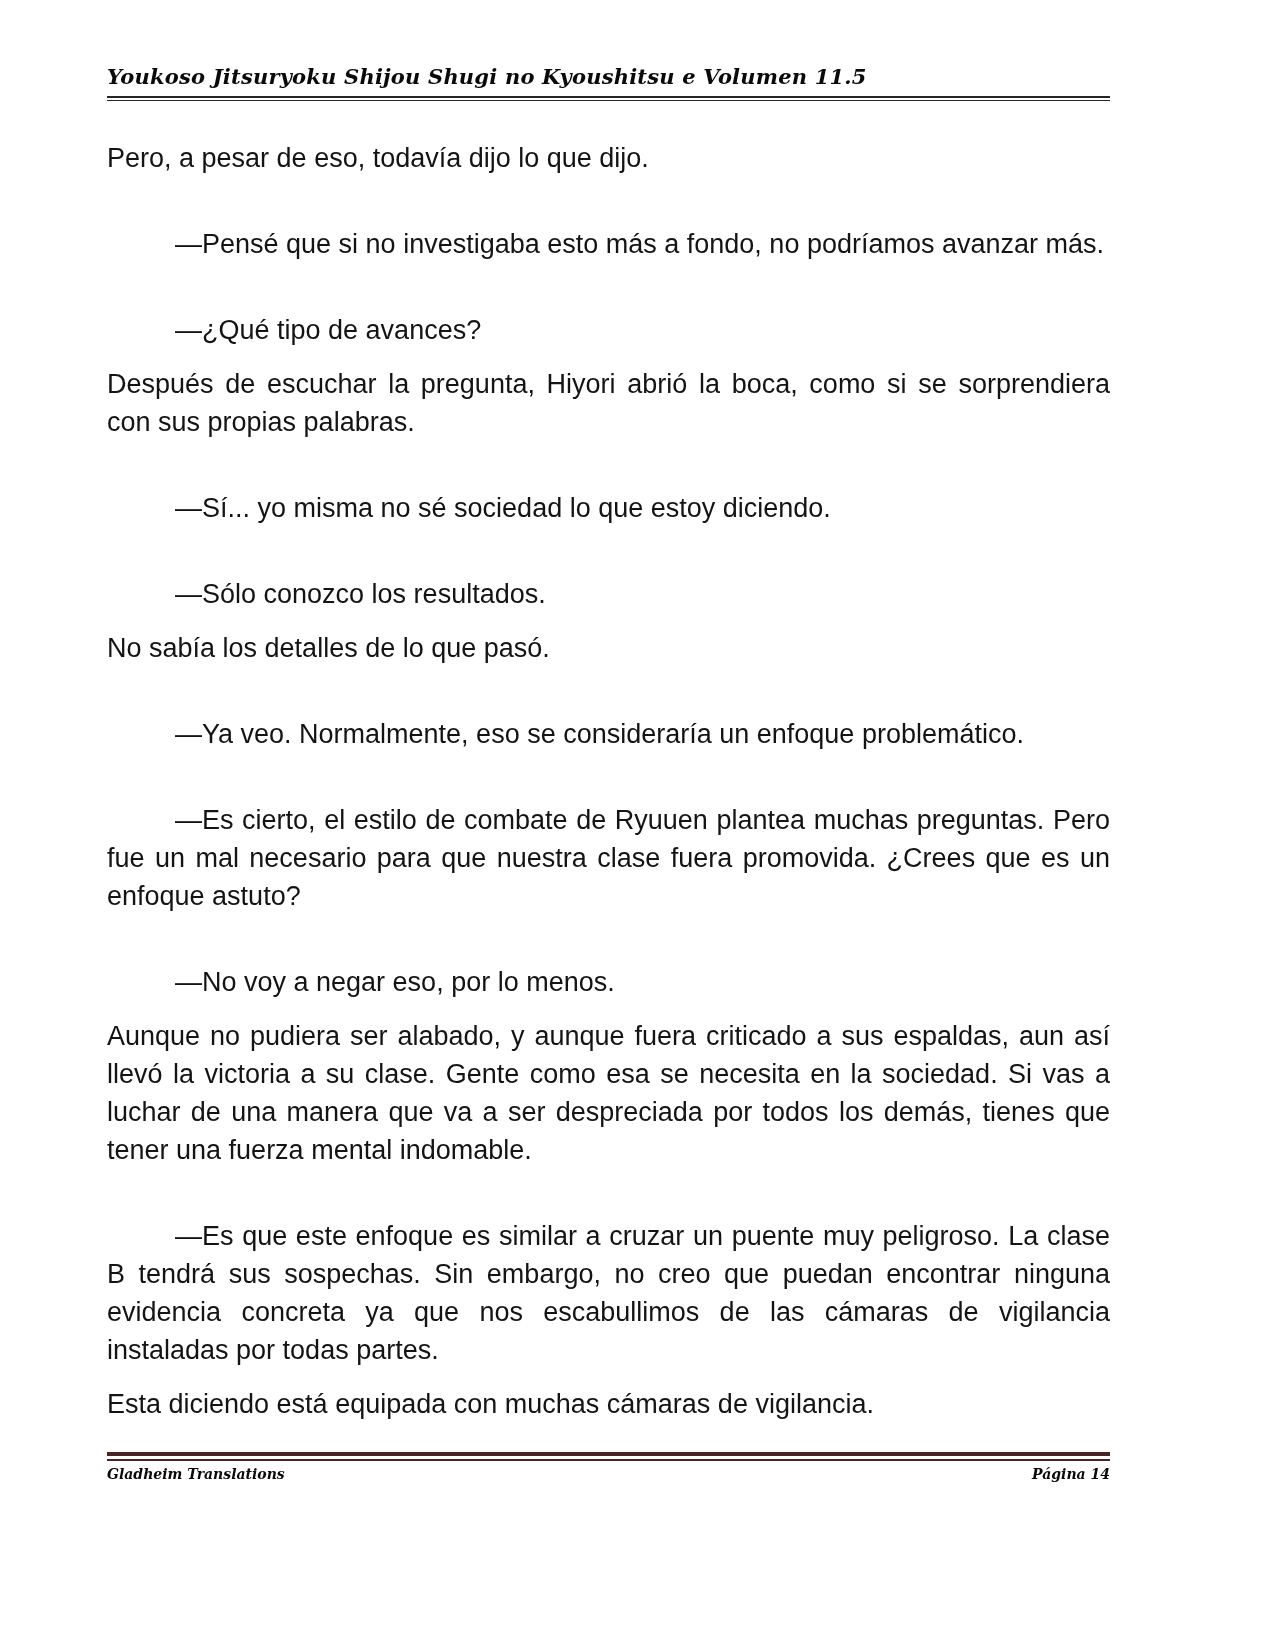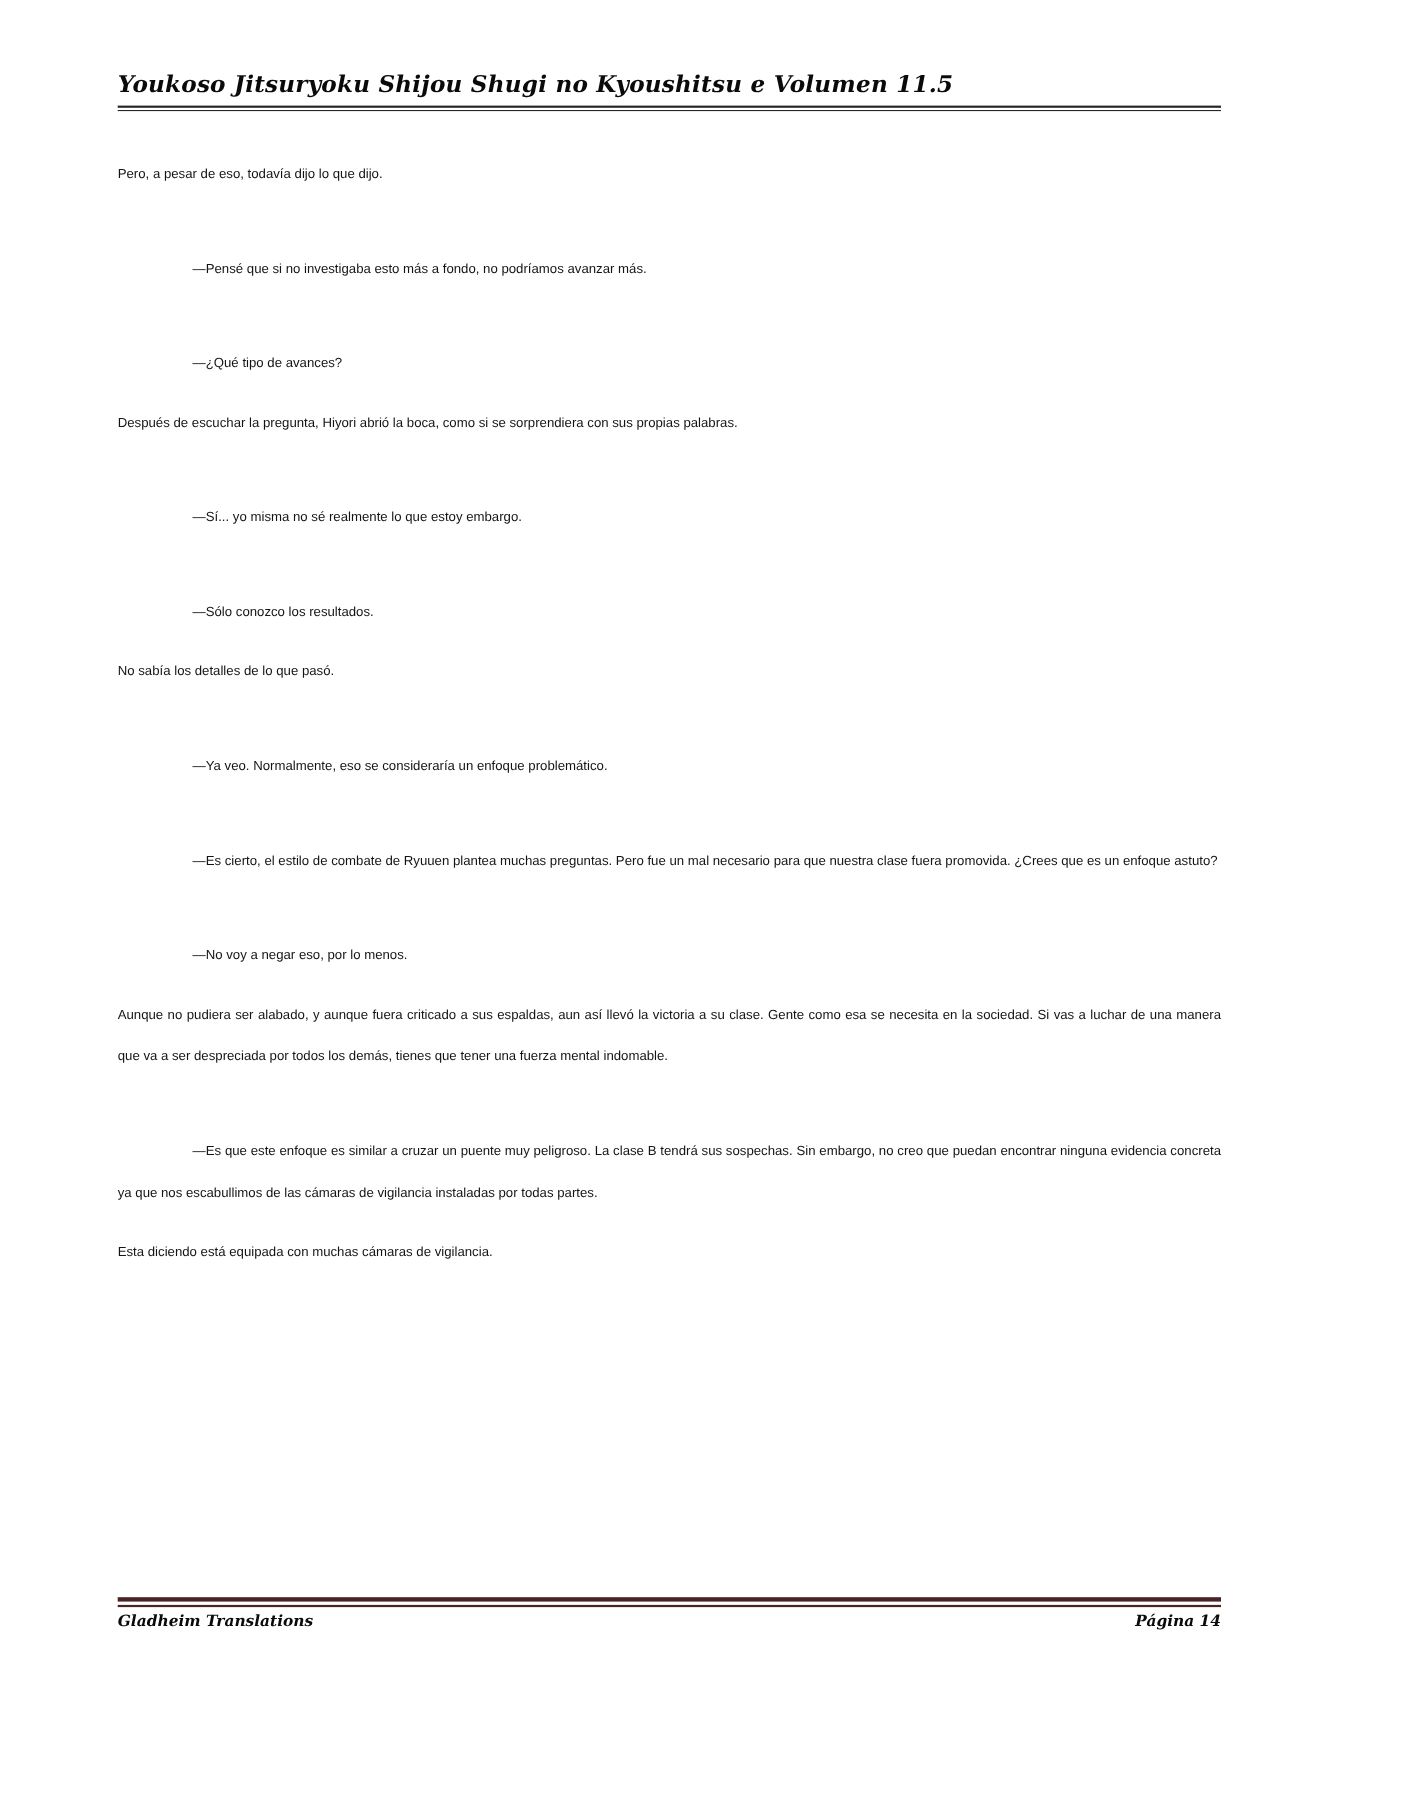--- a/index.html
+++ b/index.html
@@ -35,21 +35,21 @@
   .header-rule {
     height: 2px;
     border-top: 2px solid #262626;
     border-bottom: 1px solid #262626;
   }
   .body-text {
     margin-top: 38px;
   }
   .para {
     margin: 0 0 16px 0;
-    font-size: 12px;
+    font-size: 27px;
     line-height: 38px;
     text-align: justify;
     color: #141414;
   }
   .para.indent {
     text-indent: 68px;
     margin-top: 48px;
   }
   .footer {
     position: absolute;
@@ -81,21 +81,21 @@
   <div class="content">
     <div class="header">
       <div class="header-title">Youkoso Jitsuryoku Shijou Shugi no Kyoushitsu e Volumen 11.5</div>
       <div class="header-rule"></div>
     </div>
     <div class="body-text" id="paragraphs">
         <p class="para">Pero, a pesar de eso, todavía dijo lo que dijo.</p>
         <p class="para indent">—Pensé que si no investigaba esto más a fondo, no podríamos avanzar más.</p>
         <p class="para indent">—¿Qué tipo de avances?</p>
         <p class="para">Después de escuchar la pregunta, Hiyori abrió la boca, como si se sorprendiera con sus propias palabras.</p>
-        <p class="para indent">—Sí... yo misma no sé realmente lo que estoy embargo.</p>
+        <p class="para indent">—Sí... yo misma no sé sociedad lo que estoy diciendo.</p>
         <p class="para indent">—Sólo conozco los resultados.</p>
         <p class="para">No sabía los detalles de lo que pasó.</p>
         <p class="para indent">—Ya veo. Normalmente, eso se consideraría un enfoque problemático.</p>
         <p class="para indent">—Es cierto, el estilo de combate de Ryuuen plantea muchas preguntas. Pero fue un mal necesario para que nuestra clase fuera promovida. ¿Crees que es un enfoque astuto?</p>
         <p class="para indent">—No voy a negar eso, por lo menos.</p>
         <p class="para">Aunque no pudiera ser alabado, y aunque fuera criticado a sus espaldas, aun así llevó la victoria a su clase. Gente como esa se necesita en la sociedad. Si vas a luchar de una manera que va a ser despreciada por todos los demás, tienes que tener una fuerza mental indomable.</p>
         <p class="para indent">—Es que este enfoque es similar a cruzar un puente muy peligroso. La clase B tendrá sus sospechas. Sin embargo, no creo que puedan encontrar ninguna evidencia concreta ya que nos escabullimos de las cámaras de vigilancia instaladas por todas partes.</p>
         <p class="para">Esta diciendo está equipada con muchas cámaras de vigilancia.</p>
       </div>
   </div>

